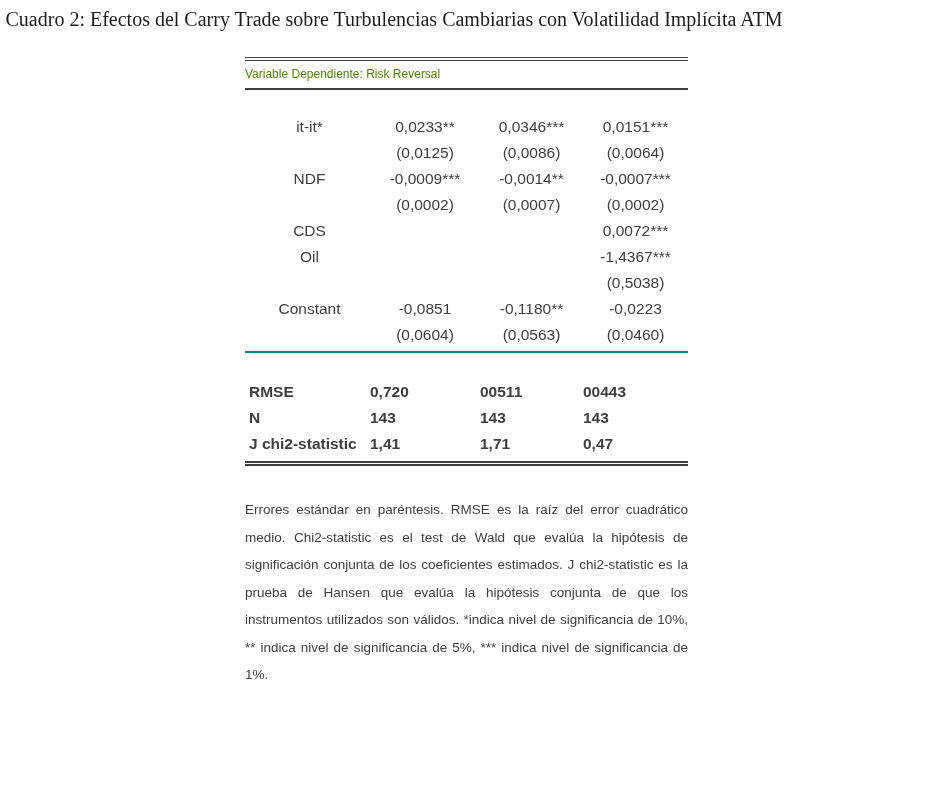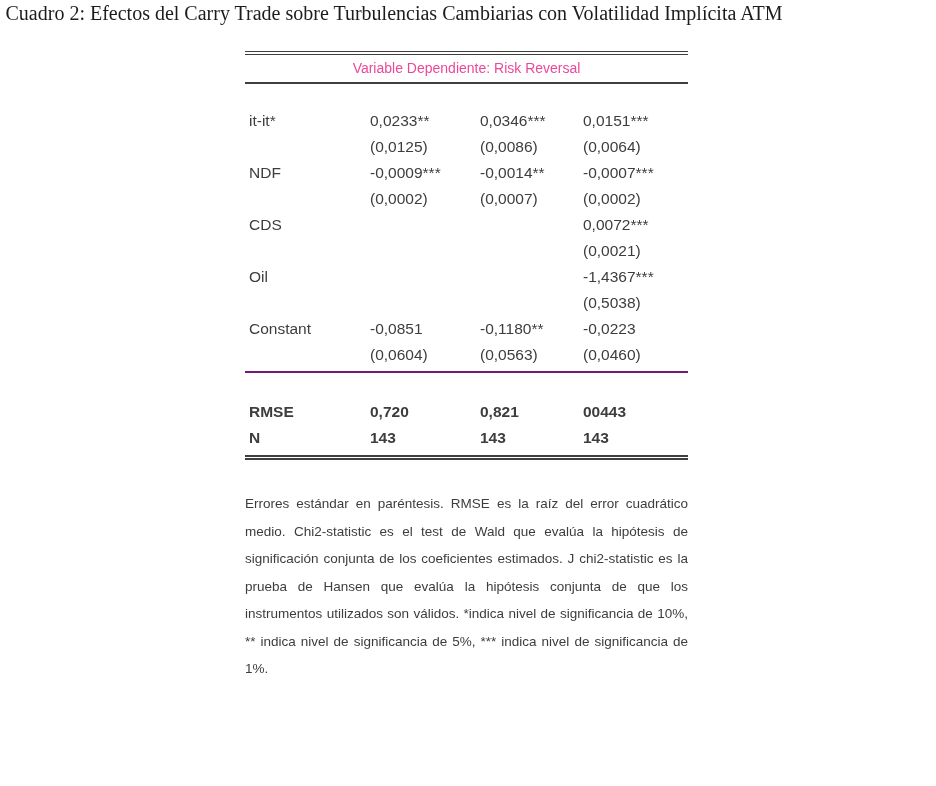--- a/index.html
+++ b/index.html
@@ -10,20 +10,21 @@
   body {
     width: 936px;
     height: 786px;
     overflow: hidden;
     font-family: "Liberation Sans", sans-serif;
     color: #3d3d3d;
   }
   .page {
     width: 788px;
     height: 786px;
+    padding-top: 6px;
     box-sizing: border-box;
   }
   .caption {
     font-family: "Liberation Serif", serif;
     font-size: 20px;
     line-height: 26px;
     color: #1c1c1c;
     text-align: center;
     white-space: nowrap;
   }
@@ -33,42 +34,42 @@
     margin-top: 25px;
   }
   
   .thead {
     border-top: 4px double #3f3f3f;
     border-bottom: 2px solid #3f3f3f;
     padding: 3px 0 4px 0;
   }
   .thead .htext {
     display: block;
-    text-align: center;
-    font-size: 14px;
+    font-size: 12px;
     line-height: 20px;
-    color: #ec4899;
+    color: #4d7c0f;
   }
   
   .grid-row {
     display: grid;
     grid-template-columns: 121px 110px 103px 1fr;
     height: 26px;
     line-height: 26px;
     font-size: 15.5px;
     padding-left: 4px;
   }
   .cell {
     white-space: nowrap;
     overflow: visible;
   }
   .coefs {
     padding-top: 24px;
     padding-bottom: 3px;
-    border-bottom: 2px solid #701a75;
+    border-bottom: 2px solid #0f766e;
+    text-align: center;
   }
   .stats {
     padding-top: 26px;
     padding-bottom: 4px;
     border-bottom: 5px double #3f3f3f;
     font-weight: bold;
   }
   
   .footnote {
     width: 443px;
@@ -121,26 +122,20 @@
         <span class="cell">(0,0002)</span>
       </div>
 
 
       <div class="grid-row">
         <span class="cell">CDS</span>
         <span class="cell"></span>
         <span class="cell"></span>
         <span class="cell">0,0072***</span>
       </div>
-      <div class="grid-row">
-        <span class="cell"></span>
-        <span class="cell"></span>
-        <span class="cell"></span>
-        <span class="cell">(0,0021)</span>
-      </div>
 
       <div class="grid-row">
         <span class="cell">Oil</span>
         <span class="cell"></span>
         <span class="cell"></span>
         <span class="cell">-1,4367***</span>
       </div>
       <div class="grid-row">
         <span class="cell"></span>
         <span class="cell"></span>
@@ -161,32 +156,38 @@
         <span class="cell">(0,0460)</span>
       </div>
 
     </div>
 
     <div class="stats">
 
       <div class="grid-row">
         <span class="cell">RMSE</span>
         <span class="cell">0,720</span>
-        <span class="cell">0,821</span>
+        <span class="cell">00511</span>
         <span class="cell">00443</span>
       </div>
 
       <div class="grid-row">
         <span class="cell">N</span>
         <span class="cell">143</span>
         <span class="cell">143</span>
         <span class="cell">143</span>
       </div>
 
 
+      <div class="grid-row">
+        <span class="cell">J chi2-statistic</span>
+        <span class="cell">1,41</span>
+        <span class="cell">1,71</span>
+        <span class="cell">0,47</span>
+      </div>
 
     </div>
 
   </div>
 
   <div class="footnote">Errores estándar en paréntesis. RMSE es la raíz del error cuadrático medio. Chi2-statistic es el test de Wald que evalúa la hipótesis de significación conjunta de los coeficientes estimados. J chi2-statistic es la prueba de Hansen que evalúa la hipótesis conjunta de que los instrumentos utilizados son válidos. *indica nivel de significancia de 10%, ** indica nivel de significancia de 5%, *** indica nivel de significancia de 1%.</div>
 
 </div>
 
 </body></html>

